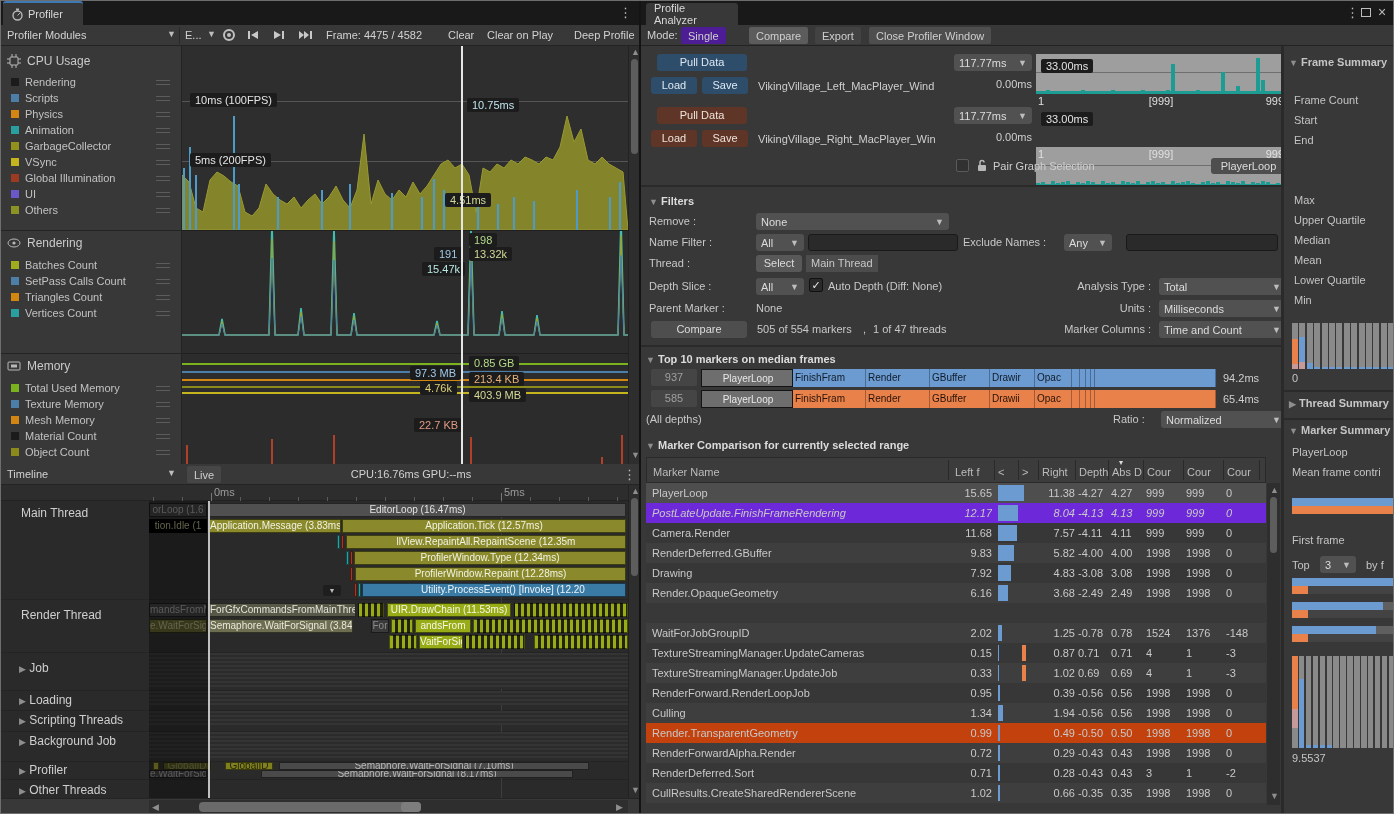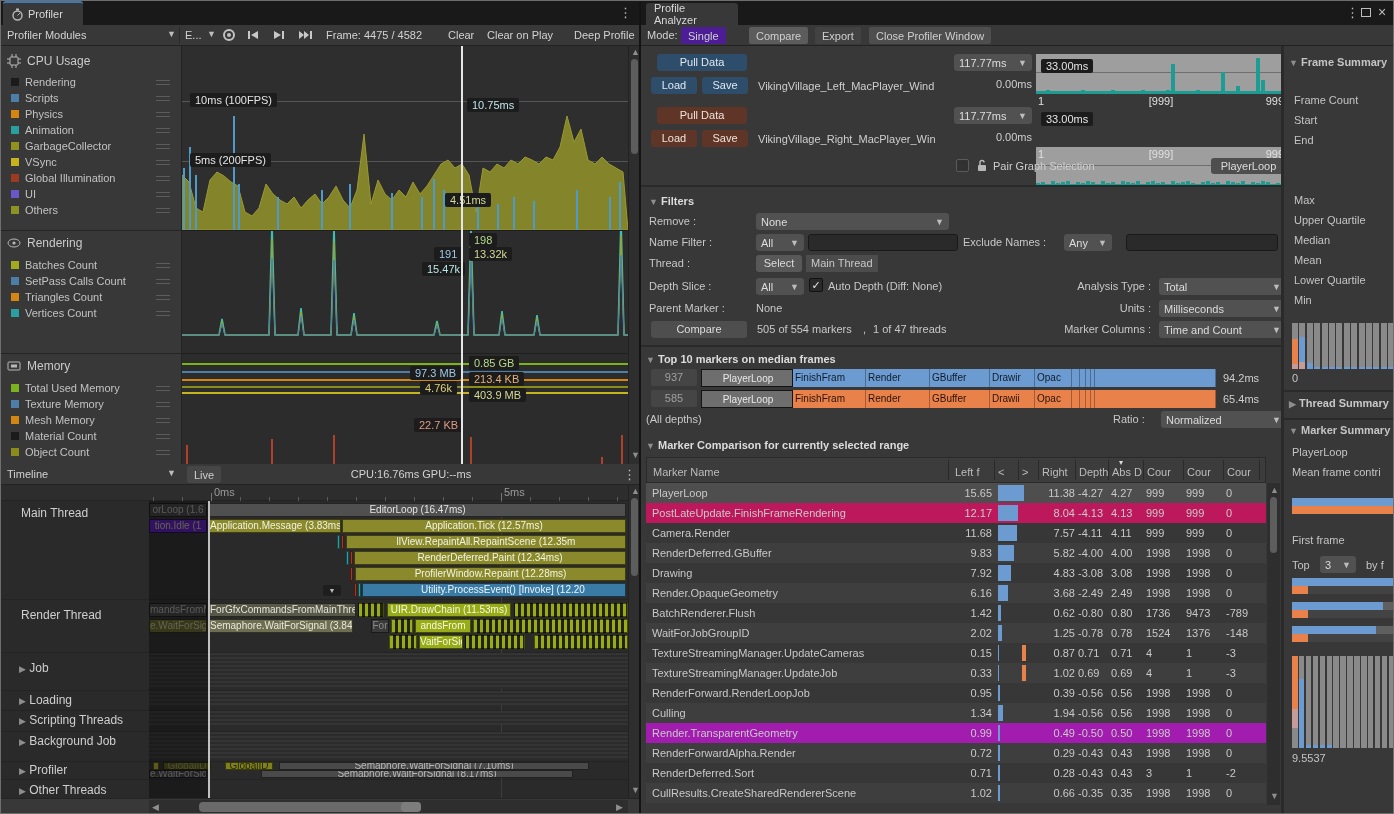--- a/index.html
+++ b/index.html
@@ -350,29 +350,29 @@
     <div class="abs" id="tl-track" style="left:148px;top:16px;width:479px;height:297px">
       <div class="abs" style="left:352px;top:0;width:1px;height:297px;background:#3d3d3d"></div>
 
       <div class="abs hatch" style="left:0;top:152px;width:479px;height:36px"></div>
       <div class="abs hatch" style="left:0;top:190px;width:479px;height:14px"></div>
       <div class="abs hatch" style="left:0;top:210px;width:479px;height:14px"></div>
       <div class="abs hatch" style="left:0;top:231px;width:479px;height:28px"></div>
       <div id="tl-bars" class="abs" style="left:0;top:0;width:479px;height:297px">
           <div class="bar abs" style="left: 0px; top: 2px; width: 58px; height: 14px; line-height: 12px; background: rgb(58, 58, 58); color: rgb(138, 138, 138);">orLoop (1.6</div>
           <div class="bar abs" style="left: 60px; top: 2px; width: 417px; height: 14px; line-height: 12px; background: rgb(80, 80, 80); color: rgb(226, 226, 226);">EditorLoop (16.47ms)</div>
-          <div class="bar abs" style="left: 0px; top: 18px; width: 58px; height: 14px; line-height: 12px; background: #4c1d95; color: rgb(154, 154, 120);">tion.Idle (1</div>
+          <div class="bar abs" style="left: 0px; top: 18px; width: 58px; height: 14px; line-height: 12px; background: #000000; color: rgb(154, 154, 120);">tion.Idle (1</div>
           <div class="bar abs" style="left: 60px; top: 18px; width: 132px; height: 14px; line-height: 12px; background: rgb(138, 138, 44); color: rgb(242, 242, 226);">Application.Message (3.83ms)</div>
           <div class="bar abs" style="left: 193px; top: 18px; width: 284px; height: 14px; line-height: 12px; background: rgb(138, 138, 44); color: rgb(242, 242, 226);">Application.Tick (12.57ms)</div>
           <div class="bar abs" style="left: 188px; top: 34px; width: 3px; height: 14px; line-height: 12px; background: rgb(42, 159, 160); color: rgb(255, 255, 255);"></div>
           <div class="bar abs" style="left: 192px; top: 34px; width: 3px; height: 14px; line-height: 12px; background: rgb(160, 58, 42); color: rgb(255, 255, 255);"></div>
           <div class="bar abs" style="left: 197px; top: 34px; width: 280px; height: 14px; line-height: 12px; background: rgb(138, 138, 44); color: rgb(242, 242, 226);">llView.RepaintAll.RepaintScene (12.35m</div>
           <div class="bar abs" style="left: 197px; top: 50px; width: 3px; height: 14px; line-height: 12px; background: rgb(42, 159, 160); color: rgb(255, 255, 255);"></div>
           <div class="bar abs" style="left: 201px; top: 50px; width: 3px; height: 14px; line-height: 12px; background: rgb(160, 58, 42); color: rgb(255, 255, 255);"></div>
-          <div class="bar abs" style="left: 205px; top: 50px; width: 272px; height: 14px; line-height: 12px; background: rgb(138, 138, 44); color: rgb(242, 242, 226);">RenderDeferred.Paint (12.34ms)</div>
+          <div class="bar abs" style="left: 205px; top: 50px; width: 272px; height: 14px; line-height: 12px; background: rgb(138, 138, 44); color: rgb(242, 242, 226);">ProfilerWindow.Type (12.34ms)</div>
           <div class="bar abs" style="left: 201px; top: 66px; width: 3px; height: 14px; line-height: 12px; background: rgb(160, 58, 42); color: rgb(255, 255, 255);"></div>
           <div class="bar abs" style="left: 206px; top: 66px; width: 271px; height: 14px; line-height: 12px; background: rgb(138, 138, 44); color: rgb(242, 242, 226);">ProfilerWindow.Repaint (12.28ms)</div>
           <div class="bar abs" style="left: 205px; top: 82px; width: 3px; height: 14px; line-height: 12px; background: rgb(160, 58, 42); color: rgb(255, 255, 255);"></div>
           <div class="bar abs" style="left: 209px; top: 82px; width: 3px; height: 14px; line-height: 12px; background: rgb(42, 159, 160); color: rgb(255, 255, 255);"></div>
           <div class="bar abs" style="left: 213px; top: 82px; width: 264px; height: 14px; line-height: 12px; background: rgb(58, 123, 166); color: rgb(234, 244, 250); padding-left: 18px;">Utility.ProcessEvent() [Invoke] (12.20</div>
           <div class="bar abs" style="left: 0px; top: 102px; width: 58px; height: 14px; line-height: 12px; background: rgb(58, 58, 58); color: rgb(138, 138, 138);">mandsFromMa</div>
           <div class="bar abs" style="left: 60px; top: 102px; width: 147px; height: 14px; line-height: 12px; background: rgb(88, 88, 72); color: rgb(228, 228, 216);">ForGfxCommandsFromMainThread (</div>
           <div class="bar abs stripes" style="left: 209px; top: 102px; width: 26px; height: 14px; line-height: 12px;"></div>
           <div class="bar abs" style="left: 238px; top: 102px; width: 124px; height: 14px; line-height: 12px; background: rgb(151, 172, 23); color: rgb(246, 248, 226);">UIR.DrawChain (11.53ms)</div>
           <div class="bar abs stripes" style="left: 365px; top: 102px; width: 114px; height: 14px; line-height: 12px;"></div>
@@ -698,21 +698,21 @@
           <div class="cell" style="left: 6px; top: 4px; width: 295px; text-align: left;">PlayerLoop</div>
           <div class="cell" style="left: 302px; top: 4px; width: 44px; text-align: right;">15.65</div>
           <div class="cell" style="left: 393px; top: 4px; width: 36px; text-align: right;">11.38</div>
           <div class="cell" style="left: 432px; top: 4px; width: 28px; text-align: left;">-4.27</div>
           <div class="cell" style="left: 465px; top: 4px; width: 30px; text-align: left;">4.27</div>
           <div class="cell" style="left: 500px; top: 4px; width: 36px; text-align: left;">999</div>
           <div class="cell" style="left: 540px; top: 4px; width: 36px; text-align: left;">999</div>
           <div class="cell" style="left: 580px; top: 4px; width: 34px; text-align: left;">0</div>
           <div class="abs" style="left: 352px; top: 2px; width: 26px; height: 16px; background: rgb(108, 155, 210);"></div>
         </div>
-        <div class="t-row" style="top: 20px; background: #be185d;">
+        <div class="t-row" style="top: 20px; background: #6d28d9; font-style: italic;">
           <div class="cell" style="left: 6px; top: 4px; width: 295px; text-align: left;">PostLateUpdate.FinishFrameRendering</div>
           <div class="cell" style="left: 302px; top: 4px; width: 44px; text-align: right;">12.17</div>
           <div class="cell" style="left: 393px; top: 4px; width: 36px; text-align: right;">8.04</div>
           <div class="cell" style="left: 432px; top: 4px; width: 28px; text-align: left;">-4.13</div>
           <div class="cell" style="left: 465px; top: 4px; width: 30px; text-align: left;">4.13</div>
           <div class="cell" style="left: 500px; top: 4px; width: 36px; text-align: left;">999</div>
           <div class="cell" style="left: 540px; top: 4px; width: 36px; text-align: left;">999</div>
           <div class="cell" style="left: 580px; top: 4px; width: 34px; text-align: left;">0</div>
           <div class="abs" style="left: 352px; top: 2px; width: 20px; height: 16px; background: rgb(108, 155, 210);"></div>
         </div>
@@ -752,31 +752,20 @@
         <div class="t-row" style="top: 100px; background: rgb(62, 62, 62);">
           <div class="cell" style="left: 6px; top: 4px; width: 295px; text-align: left;">Render.OpaqueGeometry</div>
           <div class="cell" style="left: 302px; top: 4px; width: 44px; text-align: right;">6.16</div>
           <div class="cell" style="left: 393px; top: 4px; width: 36px; text-align: right;">3.68</div>
           <div class="cell" style="left: 432px; top: 4px; width: 28px; text-align: left;">-2.49</div>
           <div class="cell" style="left: 465px; top: 4px; width: 30px; text-align: left;">2.49</div>
           <div class="cell" style="left: 500px; top: 4px; width: 36px; text-align: left;">1998</div>
           <div class="cell" style="left: 540px; top: 4px; width: 36px; text-align: left;">1998</div>
           <div class="cell" style="left: 580px; top: 4px; width: 34px; text-align: left;">0</div>
           <div class="abs" style="left: 352px; top: 2px; width: 10px; height: 16px; background: rgb(108, 155, 210);"></div>
-        </div>
-        <div class="t-row" style="top: 120px; background: rgb(55, 55, 55);">
-          <div class="cell" style="left: 6px; top: 4px; width: 295px; text-align: left;">BatchRenderer.Flush</div>
-          <div class="cell" style="left: 302px; top: 4px; width: 44px; text-align: right;">1.42</div>
-          <div class="cell" style="left: 393px; top: 4px; width: 36px; text-align: right;">0.62</div>
-          <div class="cell" style="left: 432px; top: 4px; width: 28px; text-align: left;">-0.80</div>
-          <div class="cell" style="left: 465px; top: 4px; width: 30px; text-align: left;">0.80</div>
-          <div class="cell" style="left: 500px; top: 4px; width: 36px; text-align: left;">1736</div>
-          <div class="cell" style="left: 540px; top: 4px; width: 36px; text-align: left;">9473</div>
-          <div class="cell" style="left: 580px; top: 4px; width: 34px; text-align: left;">-789</div>
-          <div class="abs" style="left: 352px; top: 2px; width: 3px; height: 16px; background: rgb(108, 155, 210);"></div>
         </div>
         <div class="t-row" style="top: 140px; background: rgb(62, 62, 62);">
           <div class="cell" style="left: 6px; top: 4px; width: 295px; text-align: left;">WaitForJobGroupID</div>
           <div class="cell" style="left: 302px; top: 4px; width: 44px; text-align: right;">2.02</div>
           <div class="cell" style="left: 393px; top: 4px; width: 36px; text-align: right;">1.25</div>
           <div class="cell" style="left: 432px; top: 4px; width: 28px; text-align: left;">-0.78</div>
           <div class="cell" style="left: 465px; top: 4px; width: 30px; text-align: left;">0.78</div>
           <div class="cell" style="left: 500px; top: 4px; width: 36px; text-align: left;">1524</div>
           <div class="cell" style="left: 540px; top: 4px; width: 36px; text-align: left;">1376</div>
           <div class="cell" style="left: 580px; top: 4px; width: 34px; text-align: left;">-148</div>
@@ -821,21 +810,21 @@
           <div class="cell" style="left: 6px; top: 4px; width: 295px; text-align: left;">Culling</div>
           <div class="cell" style="left: 302px; top: 4px; width: 44px; text-align: right;">1.34</div>
           <div class="cell" style="left: 393px; top: 4px; width: 36px; text-align: right;">1.94</div>
           <div class="cell" style="left: 432px; top: 4px; width: 28px; text-align: left;">-0.56</div>
           <div class="cell" style="left: 465px; top: 4px; width: 30px; text-align: left;">0.56</div>
           <div class="cell" style="left: 500px; top: 4px; width: 36px; text-align: left;">1998</div>
           <div class="cell" style="left: 540px; top: 4px; width: 36px; text-align: left;">1998</div>
           <div class="cell" style="left: 580px; top: 4px; width: 34px; text-align: left;">0</div>
           <div class="abs" style="left: 352px; top: 2px; width: 5px; height: 16px; background: rgb(108, 155, 210);"></div>
         </div>
-        <div class="t-row" style="top: 240px; background: #a21caf;">
+        <div class="t-row" style="top: 240px; background: #c2410c;">
           <div class="cell" style="left: 6px; top: 4px; width: 295px; text-align: left;">Render.TransparentGeometry</div>
           <div class="cell" style="left: 302px; top: 4px; width: 44px; text-align: right;">0.99</div>
           <div class="cell" style="left: 393px; top: 4px; width: 36px; text-align: right;">0.49</div>
           <div class="cell" style="left: 432px; top: 4px; width: 28px; text-align: left;">-0.50</div>
           <div class="cell" style="left: 465px; top: 4px; width: 30px; text-align: left;">0.50</div>
           <div class="cell" style="left: 500px; top: 4px; width: 36px; text-align: left;">1998</div>
           <div class="cell" style="left: 540px; top: 4px; width: 36px; text-align: left;">1998</div>
           <div class="cell" style="left: 580px; top: 4px; width: 34px; text-align: left;">0</div>
           <div class="abs" style="left: 352px; top: 2px; width: 2px; height: 16px; background: rgb(108, 155, 210);"></div>
         </div>

